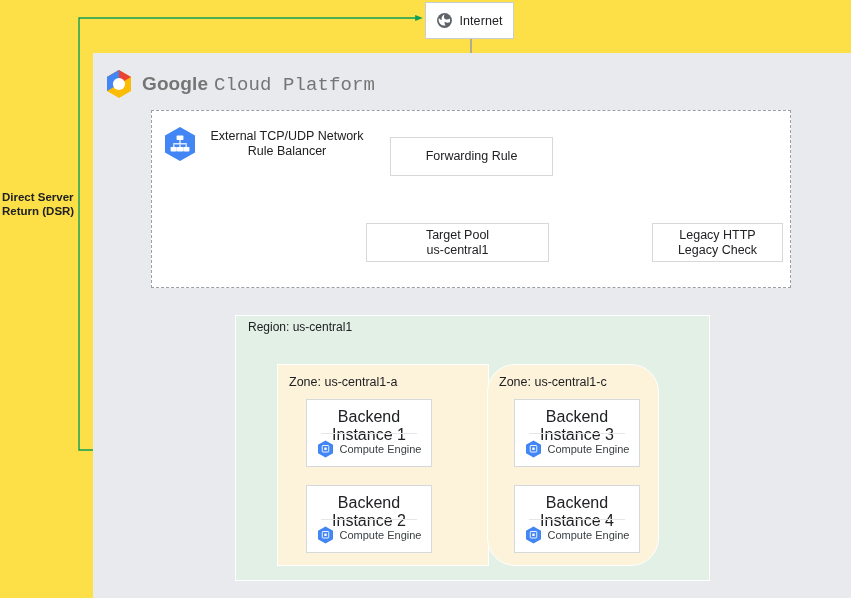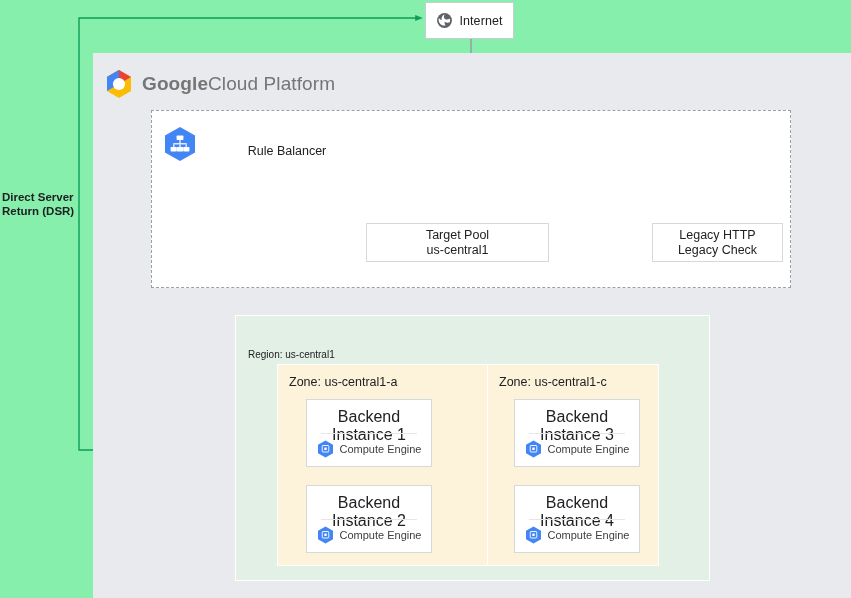--- a/index.html
+++ b/index.html
@@ -8,21 +8,21 @@
     background: #ffffff;
   }
   body {
     font-family: "Liberation Sans", sans-serif;
     -webkit-font-smoothing: antialiased;
   }
   #canvas {
     position: relative;
     width: 851px;
     height: 598px;
-    background: #86efac;
+    background: #fde047;
     overflow: hidden;
   }
 
   
   .abs { position: absolute; box-sizing: border-box; }
 
   
   #wires {
     position: absolute;
     left: 0; top: 0;
@@ -121,32 +121,31 @@
 
   
   #region-box {
     left: 235px; top: 315px;
     width: 475px; height: 266px;
     background: #e3f0e6;
     border: 1px solid #ffffff;
   }
   #region-label {
     left: 248px; top: 320px;
-    font-size: 10px;
-    color: #202124;
-    margin-top: 29px;
+    font-size: 12px;
+    color: #202124;
   }
   .zone-box {
     background: #fdf3da;
     border: 1px solid #ffffff;
     top: 364px;
     height: 202px;
   }
   #zone-a { left: 277px; width: 212px; }
-  #zone-c { left: 487px; width: 172px; }
+  #zone-c { left: 487px; width: 172px; border-radius: 28px; }
   .zone-label {
     position: absolute;
     left: 11px; top: 10px;
     font-size: 12.5px;
     color: #202124;
   }
 
   
   .instance-card {
     position: absolute;
@@ -234,21 +233,21 @@
 
   <div id="gcp-logo-row" class="abs">
     <span class="icon">
       <svg width="28" height="30" viewBox="0 0 28 30">
         <path d="M14 1 L26 8 L26 22 L14 29 L2 22 L2 8 z" fill="#fbbc05"></path>
         <path d="M14 1 L26 8 L14 15 L2 8 z" fill="#ea4335"></path>
         <path d="M14 1 L14 15 L2 22 L2 8 z" fill="#4285f4"></path>
         <circle cx="14" cy="15" r="6.1" fill="#ffffff"></circle>
       </svg>
     </span>
-    <span class="wordmark"><b>Google</b><span style="">Cloud Platform</span></span>
+    <span class="wordmark"><b>Google</b><span style="margin-left:6px;font-family:Liberation Mono, monospace;">Cloud Platform</span></span>
   </div>
 
   <div id="lb-container" class="abs"></div>
 
   <div id="lb-badge" class="abs">
     <span class="icon">
       <svg width="34" height="36" viewBox="0 0 34 36">
         <path d="M17 1 L32 9.5 L32 26.5 L17 35 L2 26.5 L2 9.5 z" fill="#4285f4"></path>
         <g fill="#ffffff">
           <rect x="13.6" y="9.6" width="6.8" height="4.4" rx="0.6"></rect>
@@ -257,25 +256,28 @@
           <rect x="10.2" y="18.4" width="1.2" height="2.6"></rect>
           <rect x="16.4" y="18.4" width="1.2" height="2.6"></rect>
           <rect x="22.6" y="18.4" width="1.2" height="2.6"></rect>
           <rect x="7.6" y="21" width="6.2" height="4.4" rx="0.6"></rect>
           <rect x="13.9" y="21" width="6.2" height="4.4" rx="0.6"></rect>
           <rect x="20.2" y="21" width="6.2" height="4.4" rx="0.6"></rect>
         </g>
       </svg>
     </span>
     <span class="lb-text">
-      <br>
+      <span>External TCP/UDP Network</span><br>
       <span>Rule Balancer</span>
     </span>
   </div>
 
+  <div id="forwarding-rule" class="abs resbox">
+    <span class="t">Forwarding Rule</span>
+  </div>
 
   <div id="target-pool" class="abs resbox">
     <span class="t">
       <span>Target Pool</span><br>
       <span>us-central1</span>
     </span>
   </div>
 
   <div id="health-check" class="abs resbox">
     <span class="t">

